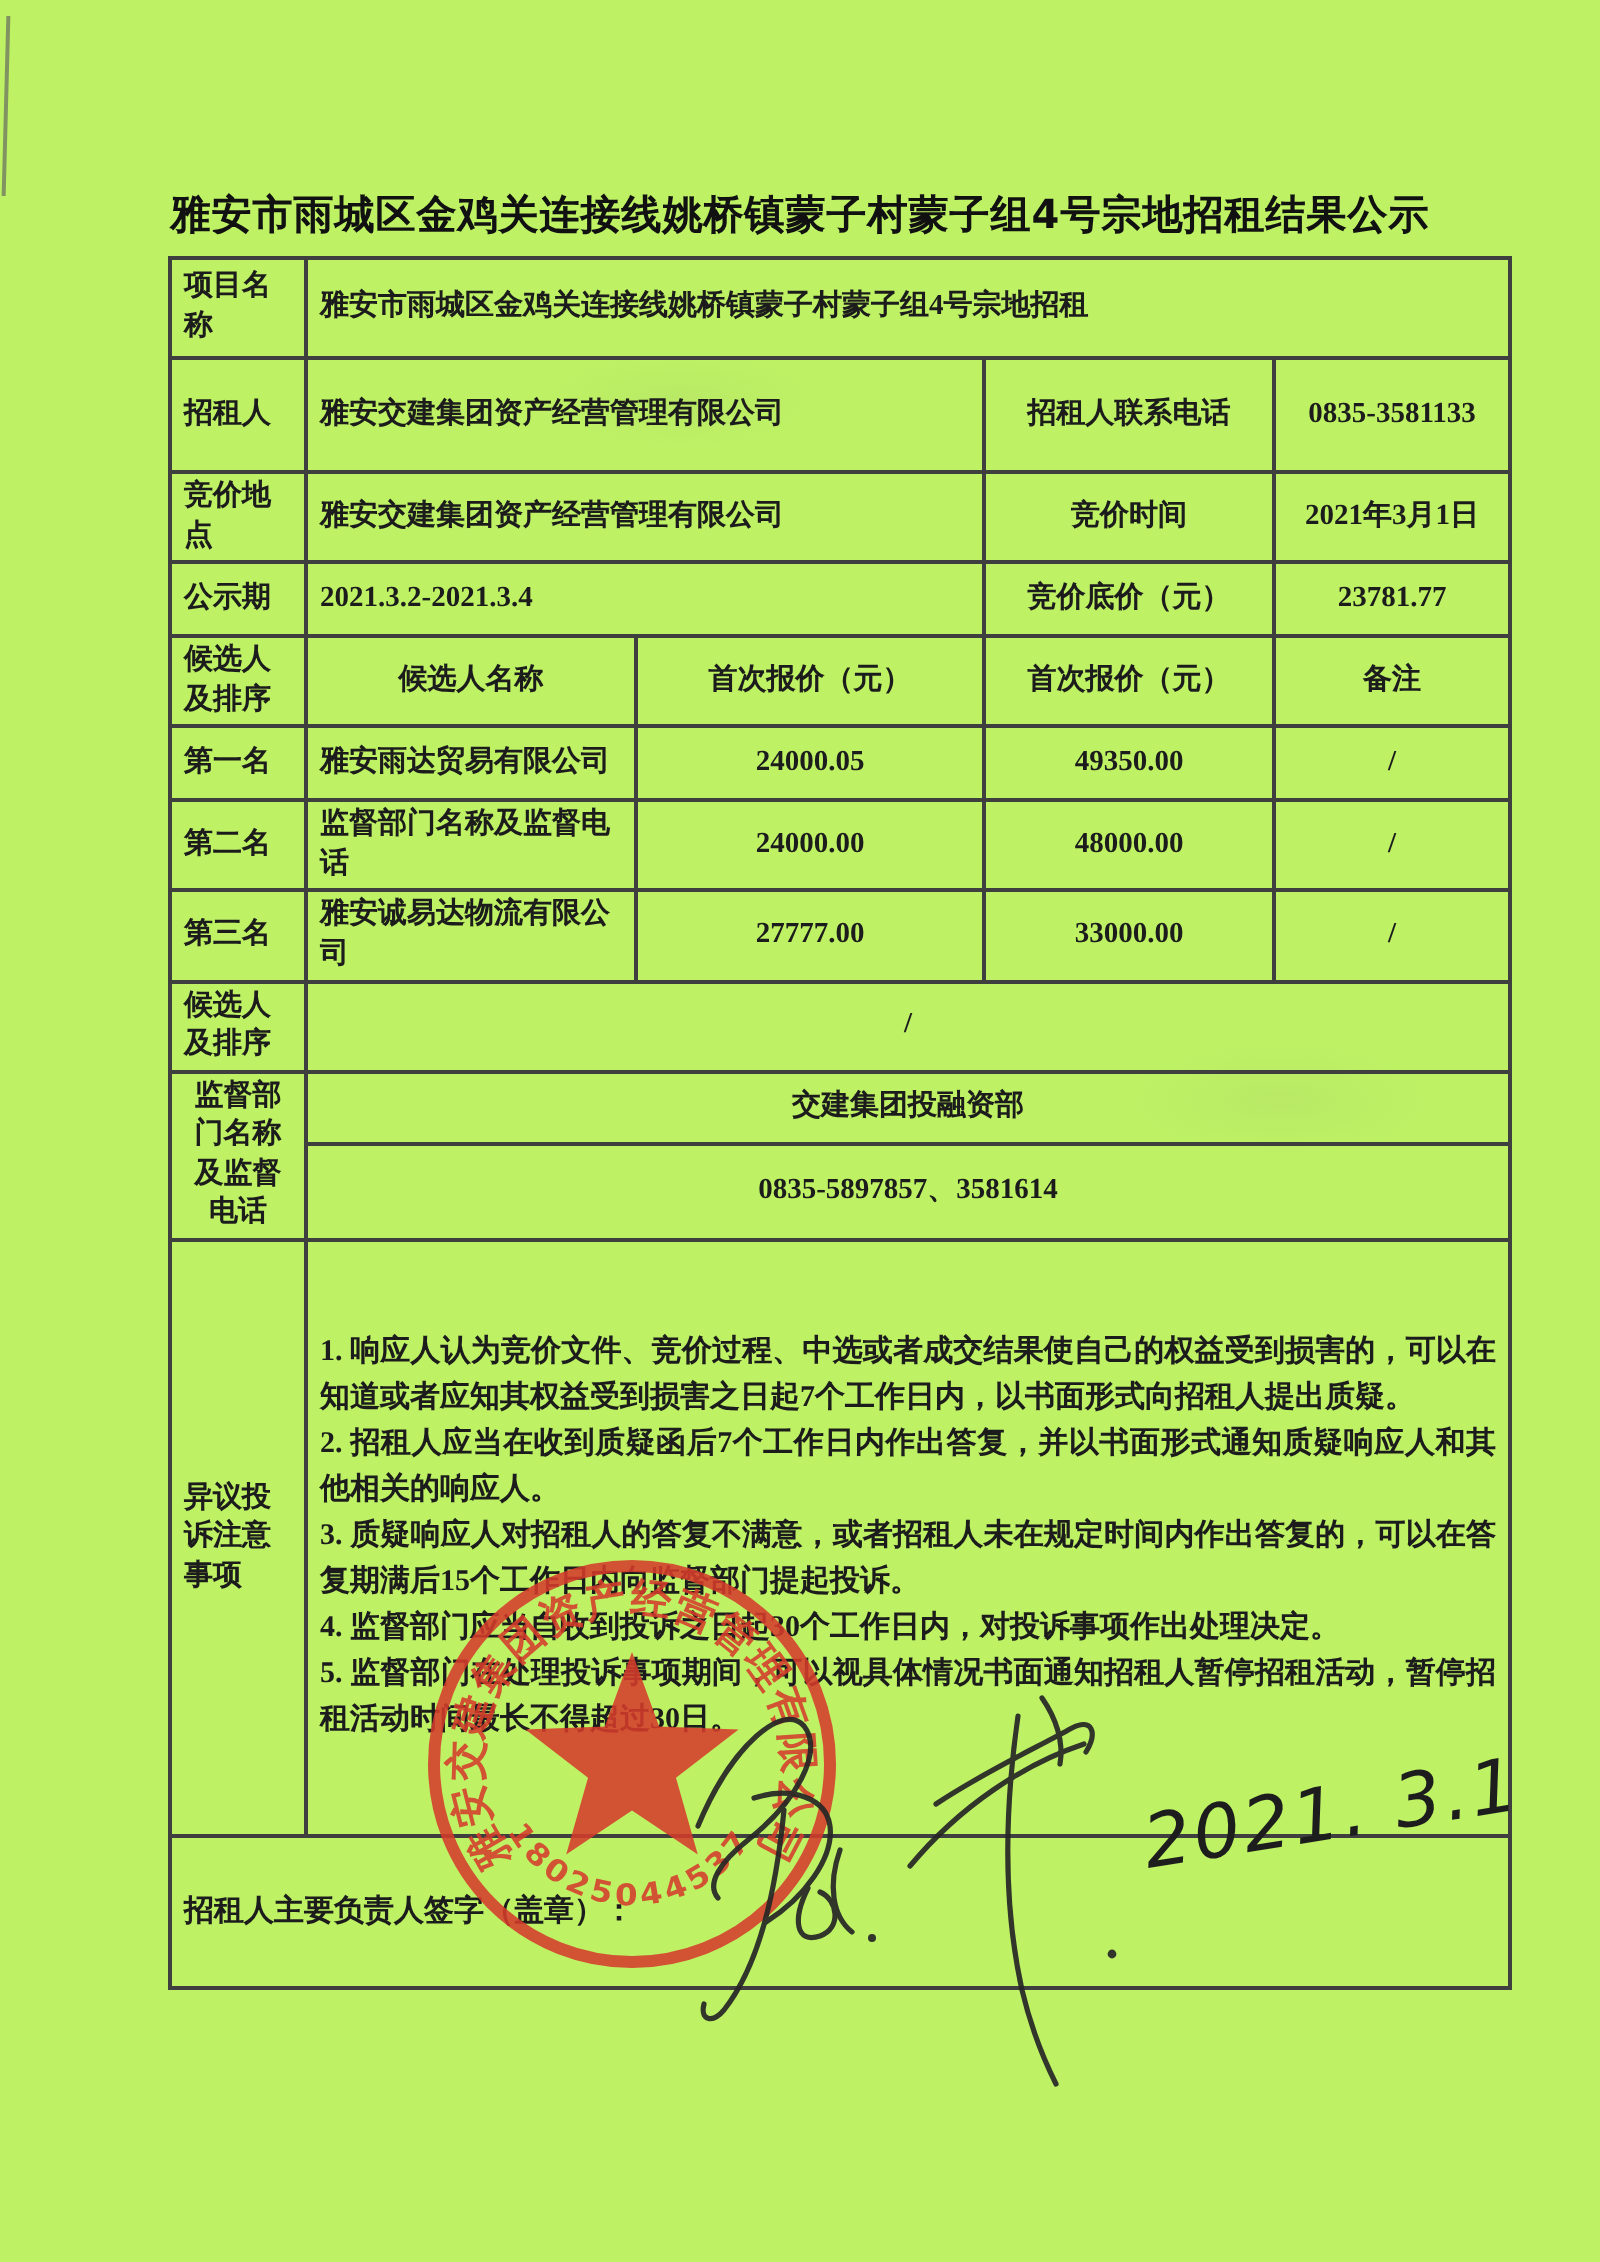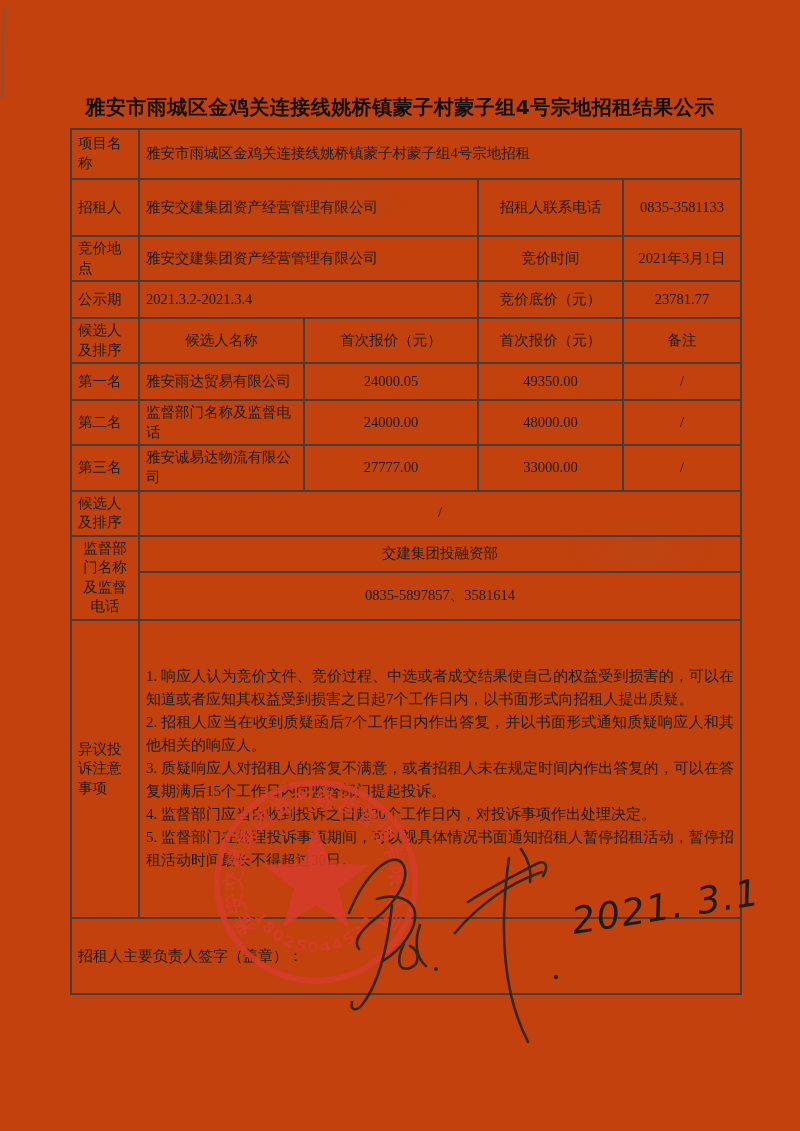--- a/index.html
+++ b/index.html
@@ -3,39 +3,39 @@
 <meta charset="utf-8">
 <style>
   html,body{margin:0;padding:0;}
   body{
     width:800px;height:1131px;
     background:#fdfdfc;
     font-family:"Liberation Serif","DejaVu Serif",serif;
     color:#1c1c1c;
     -webkit-font-smoothing:antialiased;
   }
-  .page{position:relative;width:800px;height:1131px;overflow:hidden;background:#c2410c;}
+  .page{position:relative;width:800px;height:1131px;overflow:hidden;background:#bef264;}
   .scan-edge{
     position:absolute;left:2px;top:8px;width:2px;height:90px;
     background:#5f5f5f;opacity:.65;transform:rotate(1.5deg);
   }
   .smudge{position:absolute;border-radius:50%;
     background:radial-gradient(closest-side,rgba(120,120,120,.07),rgba(120,120,120,0));}
   .smudge.a{left:270px;top:175px;width:140px;height:50px;}
   .smudge.b{left:560px;top:520px;width:160px;height:60px;}
   .title{
     position:absolute;left:0;top:94px;width:800px;margin:0;
     text-align:center;
     font-family:"DejaVu Sans","Liberation Sans",sans-serif;
     font-size:20px;font-weight:bold;letter-spacing:.5px;color:#111;
   }
   table.doc{
-    position:absolute;left:70px;top:128px;width:670px;
+    position:absolute;left:84px;top:128px;width:670px;
     border-collapse:collapse;table-layout:fixed;
-    font-size:14.5px;line-height:1.35;
+    font-size:14.5px;line-height:1.35;font-weight:bold;
   }
   table.doc td{
     border:2px solid #3f3f3f;
     padding:2px 6px;
     vertical-align:middle;
     overflow:hidden;
     word-break:break-all;
   }
   td.lbl{text-align:left;}
   td.left{text-align:left;margin-top:40px;}

